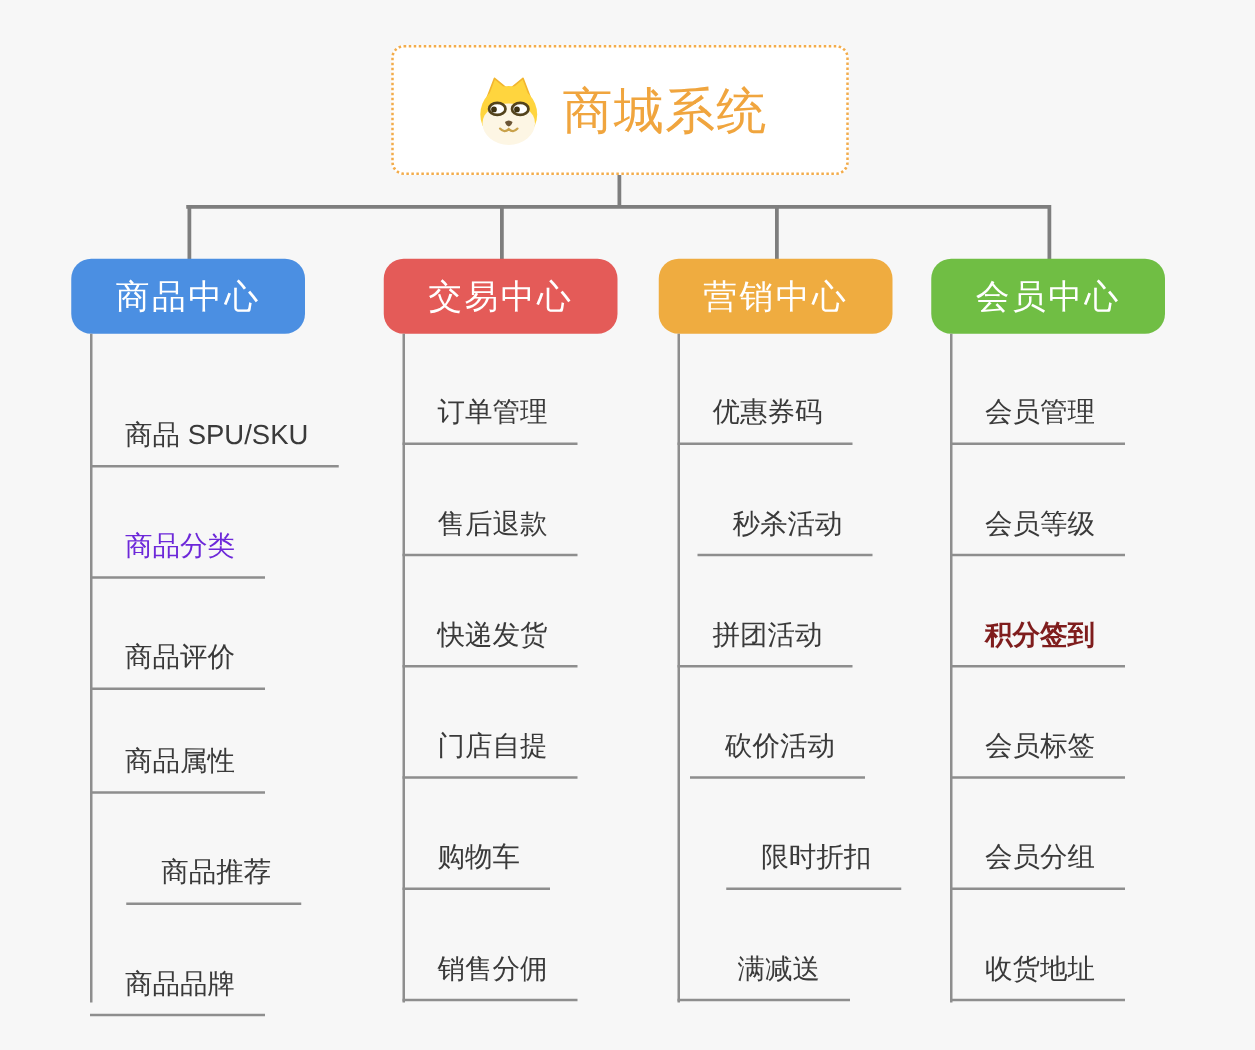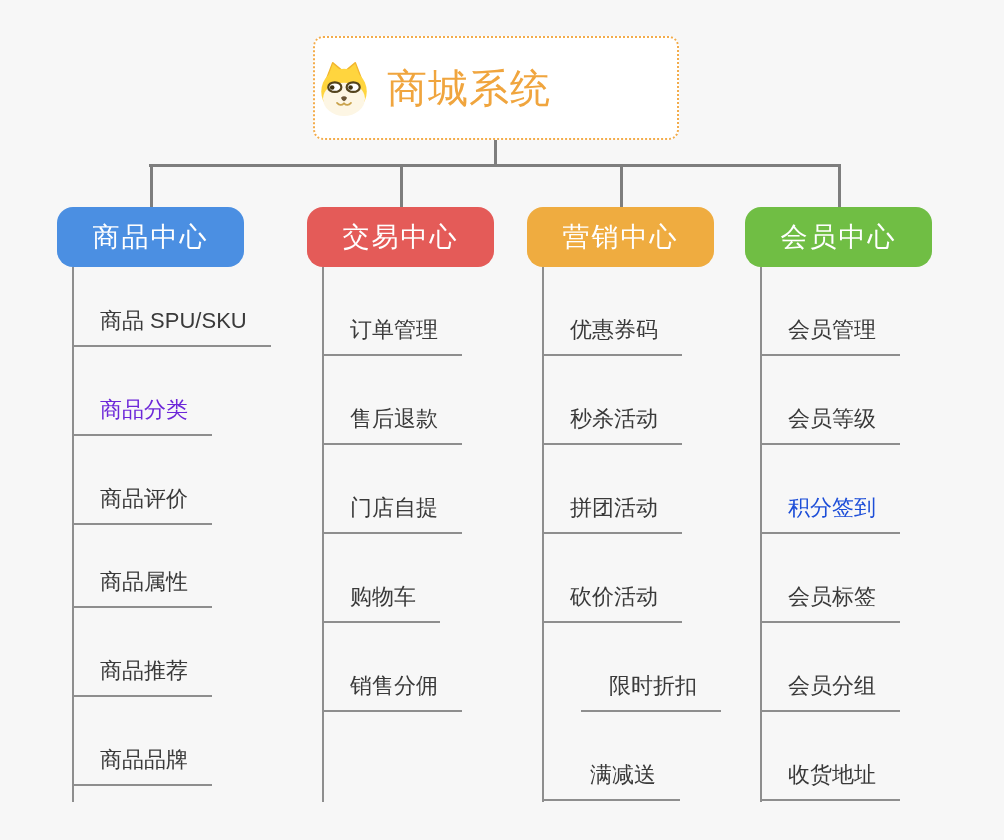--- a/index.html
+++ b/index.html
@@ -3,21 +3,21 @@
 <meta charset="utf-8">
 <style>
   html,body{margin:0;padding:0;}
   body{font-family:"Liberation Sans","DejaVu Sans",sans-serif;}
   #canvas{position:relative;width:1004px;height:840px;background:#F7F7F7;overflow:hidden;}
 
   
   .root-node{
     position:absolute;left:313px;top:36px;width:366px;height:104px;
     background:#FFFFFF;border:2px dotted #F3AC4B;border-radius:10px;
-    box-sizing:border-box;display:flex;align-items:center;gap:14px;
+    box-sizing:border-box;display:flex;align-items:center;justify-content:center;gap:14px;
   }
   .root-title{font-size:40px;font-weight:500;color:#F0A53E;letter-spacing:1px;}
   .dog-icon{width:58px;height:56px;flex:0 0 auto;}
 
   
   .line{position:absolute;background:#7E7E7E;}
 
   
   .branch-node{
     position:absolute;top:207px;width:187px;height:60px;border-radius:16px;
@@ -58,94 +58,97 @@
   </div>
 
   <div class="line" style="left:494px;top:140px;width:3px;height:26px;"></div>
   <div class="line" style="left:149px;top:164px;width:690px;height:3px;"></div>
 
   <div id="branches-layer">
       <div class="line" style="left: 150px; top: 164px; width: 3px; height: 44px;"></div>
       <div class="branch-node" style="left: 57px; background: rgb(75, 143, 226); color: rgb(255, 255, 255);">商品中心</div>
       <div class="trunk" style="left: 72px; background: rgb(142, 142, 142);"></div>
       <div class="leaf-col" style="left: 72px;">
-        <div class="leaf-cell" style="height: 80px;">
+        <div class="leaf-cell" style="height: 107px;">
           <span class="leaf-label" style="border-bottom-color: rgb(142, 142, 142); color: rgb(58, 58, 58);">商品 SPU/SKU</span>
         </div>
         <div class="leaf-cell" style="height: 89px;">
           <span class="leaf-label" style="border-bottom-color: rgb(142, 142, 142); color: #6d28d9;">商品分类</span>
         </div>
         <div class="leaf-cell" style="height: 89px;">
           <span class="leaf-label" style="border-bottom-color: rgb(142, 142, 142); color: rgb(58, 58, 58);">商品评价</span>
         </div>
         <div class="leaf-cell" style="height: 83px;">
           <span class="leaf-label" style="border-bottom-color: rgb(142, 142, 142); color: rgb(58, 58, 58);">商品属性</span>
         </div>
-        <div class="leaf-cell" style="height: 89px;">
+        <div class="leaf-cell" style="height: 89px; padding-left: 29px;">
           <span class="leaf-label" style="border-bottom-color: rgb(142, 142, 142); color: rgb(58, 58, 58);">商品推荐</span>
         </div>
         <div class="leaf-cell" style="height: 89px;">
           <span class="leaf-label" style="border-bottom-color: rgb(142, 142, 142); color: rgb(58, 58, 58);">商品品牌</span>
         </div>
       </div>
       <div class="line" style="left: 400px; top: 164px; width: 3px; height: 44px;"></div>
       <div class="branch-node" style="left: 307px; background: rgb(228, 91, 88); color: rgb(255, 255, 255);">交易中心</div>
       <div class="trunk" style="left: 322px; background: rgb(142, 142, 142);"></div>
       <div class="leaf-col" style="left: 322px;">
         <div class="leaf-cell" style="height: 89px;">
           <span class="leaf-label" style="border-bottom-color: rgb(142, 142, 142); color: rgb(58, 58, 58);">订单管理</span>
         </div>
         <div class="leaf-cell" style="height: 89px;">
           <span class="leaf-label" style="border-bottom-color: rgb(142, 142, 142); color: rgb(58, 58, 58);">售后退款</span>
+        </div>
+        <div class="leaf-cell" style="height: 89px;">
+          <span class="leaf-label" style="border-bottom-color: rgb(142, 142, 142); color: rgb(58, 58, 58);">快递发货</span>
         </div>
         <div class="leaf-cell" style="height: 89px;">
           <span class="leaf-label" style="border-bottom-color: rgb(142, 142, 142); color: rgb(58, 58, 58);">门店自提</span>
         </div>
         <div class="leaf-cell" style="height: 89px; align-items: flex-end;">
           <span class="leaf-label" style="border-bottom-color: rgb(142, 142, 142); color: rgb(58, 58, 58);">购物车</span>
         </div>
         <div class="leaf-cell" style="height: 89px;">
           <span class="leaf-label" style="border-bottom-color: rgb(142, 142, 142); color: rgb(58, 58, 58);">销售分佣</span>
         </div>
       </div>
       <div class="line" style="left: 620px; top: 164px; width: 3px; height: 44px;"></div>
       <div class="branch-node" style="left: 527px; background: rgb(239, 172, 64); color: rgb(255, 255, 255);">营销中心</div>
       <div class="trunk" style="left: 542px; background: rgb(142, 142, 142);"></div>
       <div class="leaf-col" style="left: 542px;">
         <div class="leaf-cell" style="height: 89px;">
           <span class="leaf-label" style="border-bottom-color: rgb(142, 142, 142); color: rgb(58, 58, 58);">优惠券码</span>
         </div>
-        <div class="leaf-cell" style="height: 89px;">
+        <div class="leaf-cell" style="height: 89px; padding-left: 16px;">
           <span class="leaf-label" style="border-bottom-color: rgb(142, 142, 142); color: rgb(58, 58, 58);">秒杀活动</span>
         </div>
         <div class="leaf-cell" style="height: 89px;">
           <span class="leaf-label" style="border-bottom-color: rgb(142, 142, 142); color: rgb(58, 58, 58);">拼团活动</span>
         </div>
-        <div class="leaf-cell" style="height: 89px;">
+        <div class="leaf-cell" style="height: 89px; padding-left: 10px;">
           <span class="leaf-label" style="border-bottom-color: rgb(142, 142, 142); color: rgb(58, 58, 58);">砍价活动</span>
         </div>
         <div class="leaf-cell" style="height: 89px;">
           <span class="leaf-label" style="border-bottom-color: rgb(142, 142, 142); color: rgb(58, 58, 58); margin-left: 39px;">限时折扣</span>
         </div>
         <div class="leaf-cell" style="height: 89px;">
           <span class="leaf-label" style="border-bottom-color: rgb(142, 142, 142); color: rgb(58, 58, 58); padding-left: 48px;">满减送</span>
         </div>
       </div>
       <div class="line" style="left: 838px; top: 164px; width: 3px; height: 44px;"></div>
       <div class="branch-node" style="left: 745px; background: rgb(112, 190, 68); color: rgb(255, 255, 255);">会员中心</div>
       <div class="trunk" style="left: 760px; background: rgb(142, 142, 142);"></div>
       <div class="leaf-col" style="left: 760px;">
         <div class="leaf-cell" style="height: 89px;">
           <span class="leaf-label" style="border-bottom-color: rgb(142, 142, 142); color: rgb(58, 58, 58);">会员管理</span>
         </div>
         <div class="leaf-cell" style="height: 89px;">
           <span class="leaf-label" style="border-bottom-color: rgb(142, 142, 142); color: rgb(58, 58, 58);">会员等级</span>
         </div>
         <div class="leaf-cell" style="height: 89px;">
-          <span class="leaf-label" style="border-bottom-color: rgb(142, 142, 142); color: #1d4ed8;">积分签到</span>
+          <span class="leaf-label" style="border-bottom-color: rgb(142, 142, 142); color: #7f1d1d; font-weight: bold;">积分签到</span>
         </div>
         <div class="leaf-cell" style="height: 89px;">
           <span class="leaf-label" style="border-bottom-color: rgb(142, 142, 142); color: rgb(58, 58, 58);">会员标签</span>
         </div>
         <div class="leaf-cell" style="height: 89px;">
           <span class="leaf-label" style="border-bottom-color: rgb(142, 142, 142); color: rgb(58, 58, 58);">会员分组</span>
         </div>
         <div class="leaf-cell" style="height: 89px;">
           <span class="leaf-label" style="border-bottom-color: rgb(142, 142, 142); color: rgb(58, 58, 58);">收货地址</span>
         </div>

